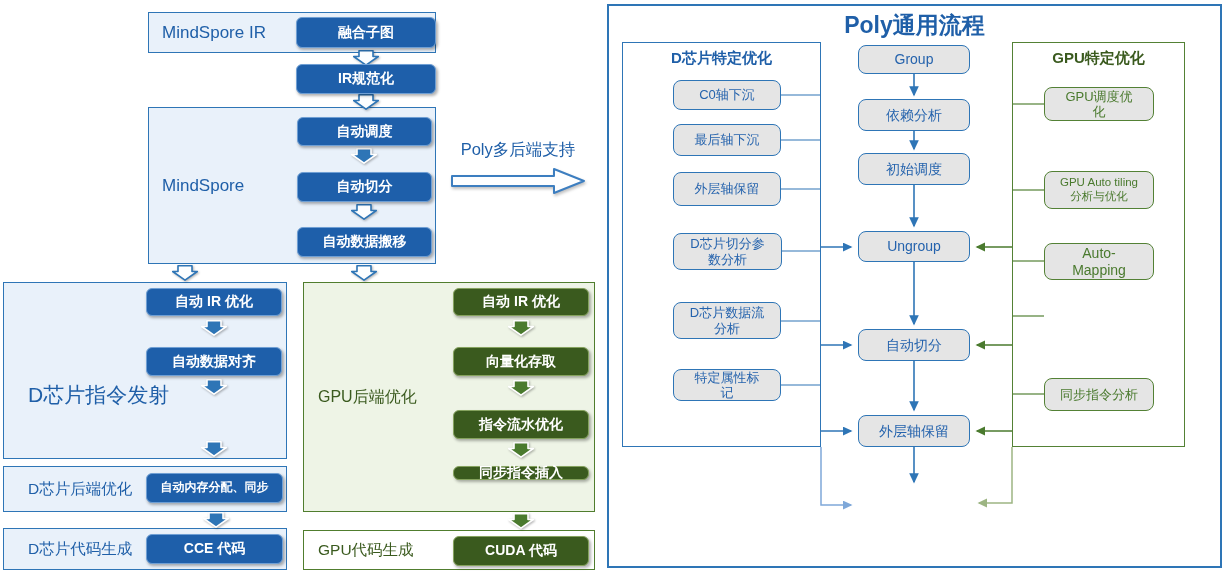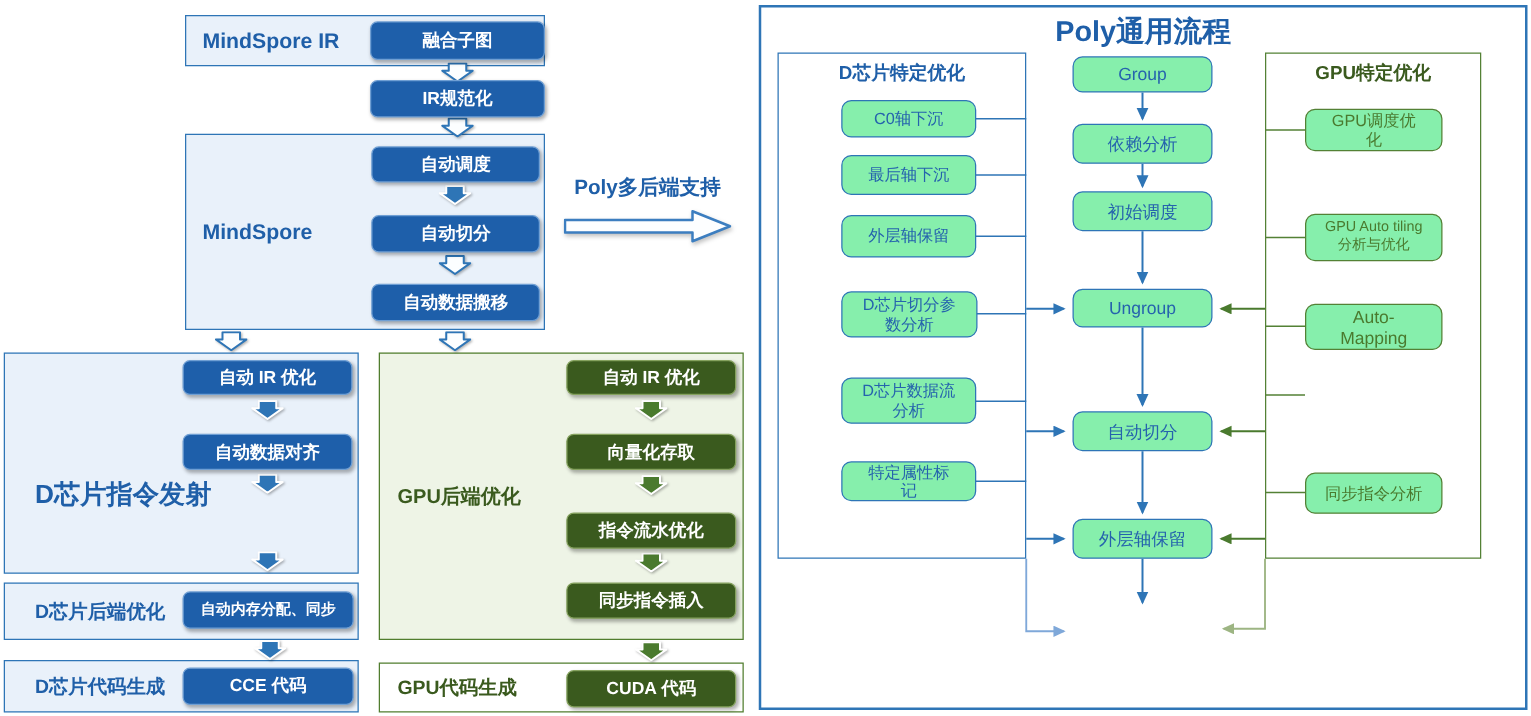--- a/index.html
+++ b/index.html
@@ -2,36 +2,36 @@
 <html><head>
 <meta charset="utf-8">
 <style>
   html,body{margin:0;padding:0;background:#fff}
   .stage{position:relative;width:1225px;height:573px;background:#fff;overflow:hidden;
          font-family:"Liberation Sans","DejaVu Sans",sans-serif;}
   .c{position:absolute;border:1.6px solid;box-sizing:border-box;z-index:1;}
   .c.blue{background:#e9f1fa;border-color:#2e75b6;}
   .c.green{background:#eef4e6;border-color:#507d2e;}
   .c.white{background:#fff;}
-  .lbl{position:absolute;font-weight:bold;z-index:3;display:flex;align-items:center;}
+  .lbl{position:absolute;font-weight:normal;z-index:3;display:flex;align-items:center;}
   .lbl.blue{color:#1f5fa8;}
   .lbl.green{color:#3a5a1e;}
   .btn{position:absolute;z-index:3;display:flex;align-items:center;justify-content:center;
        color:#fff;font-weight:bold;border-radius:6px;box-sizing:border-box;text-align:center;
        box-shadow:1.5px 2px 3px rgba(0,0,0,.3);font-size:14px;line-height:1.1;}
   .btn.blue{background:#1e5faa;border:1px solid #6f9fd4;}
   .btn.green{background:#3a5a1e;border:1px solid #85a25e;}
   .chev{position:absolute;z-index:2;filter:drop-shadow(1px 1.5px .8px rgba(0,0,0,.3));}
   .chev polygon{stroke-width:1.6;stroke-linejoin:round;}
   .chev.bf polygon{fill:#2e75b6;stroke:#fff;}
   .chev.bo polygon{fill:#fcfeff;stroke:#2e75b6;}
   .chev.gf polygon{fill:#4a7a2e;stroke:#fff;}
   .rarrow{position:absolute;z-index:3;filter:drop-shadow(1.5px 2px 1.5px rgba(0,0,0,.25));}
   .overlay{position:absolute;left:0;top:0;z-index:2;}
-  .rbox{position:absolute;z-index:3;background:#86efac;border:1.5px solid;border-radius:8px;
+  .rbox{position:absolute;z-index:3;background:#e5e5e5;border:1.5px solid;border-radius:8px;
         display:flex;align-items:center;justify-content:center;text-align:center;
         box-sizing:border-box;line-height:1.18;padding:1px 15px;font-size:13px;}
   .rbox.blue{border-color:#2e75b6;color:#2563ad;}
   .rbox.green{border-color:#538135;color:#4a7a2e;}
   .hd{position:absolute;z-index:3;font-weight:bold;text-align:center;}
   .hd.blue{color:#1f5fa8;}
   .hd.green{color:#3a5a1e;}
 </style>
 </head>
 <body>
@@ -167,21 +167,21 @@
         <polygon points="6,0.8 20,0.8 20,6.5 25.3,6.5 13,15.2 0.7,6.5 6,6.5"></polygon>
       </svg></div>
   <div class="btn green" style="left:453px;top:347px;width:136px;height:29px">向量化存取</div>
   <div class="chev gf" style="left:508px;top:380px"><svg width="26" height="16" viewBox="0 0 26 16">
         <polygon points="6,0.8 20,0.8 20,6.5 25.3,6.5 13,15.2 0.7,6.5 6,6.5"></polygon>
       </svg></div>
   <div class="btn green" style="left:453px;top:410px;width:136px;height:29px">指令流水优化</div>
   <div class="chev gf" style="left:508px;top:442px"><svg width="26" height="16" viewBox="0 0 26 16">
         <polygon points="6,0.8 20,0.8 20,6.5 25.3,6.5 13,15.2 0.7,6.5 6,6.5"></polygon>
       </svg></div>
-  <div class="btn green" style="left:453px;top:466px;width:136px;height:29px">同步指令插入</div>
+  <div class="btn green" style="left:453px;top:466px;width:136px;height:14px">同步指令插入</div>
   <div class="chev gf" style="left:508px;top:513px"><svg width="26" height="16" viewBox="0 0 26 16">
         <polygon points="6,0.8 20,0.8 20,6.5 25.3,6.5 13,15.2 0.7,6.5 6,6.5"></polygon>
       </svg></div>
 
   <div class="c green white" style="left:303px;top:530px;width:292px;height:40px"></div>
   <div class="lbl green" style="left:318px;top:530px;height:40px;font-size:15.5px">GPU代码生成</div>
   <div class="btn green" style="left:453px;top:536px;width:136px;height:30px">CUDA 代码</div>
 
   <div class="c white" style="left:607px;top:4px;width:615px;height:564px;border-color:#2e75b6;border-width:2px"></div>
   <div class="hd blue" style="left:607px;top:10px;width:615px;font-size:23px">Poly通用流程</div>

